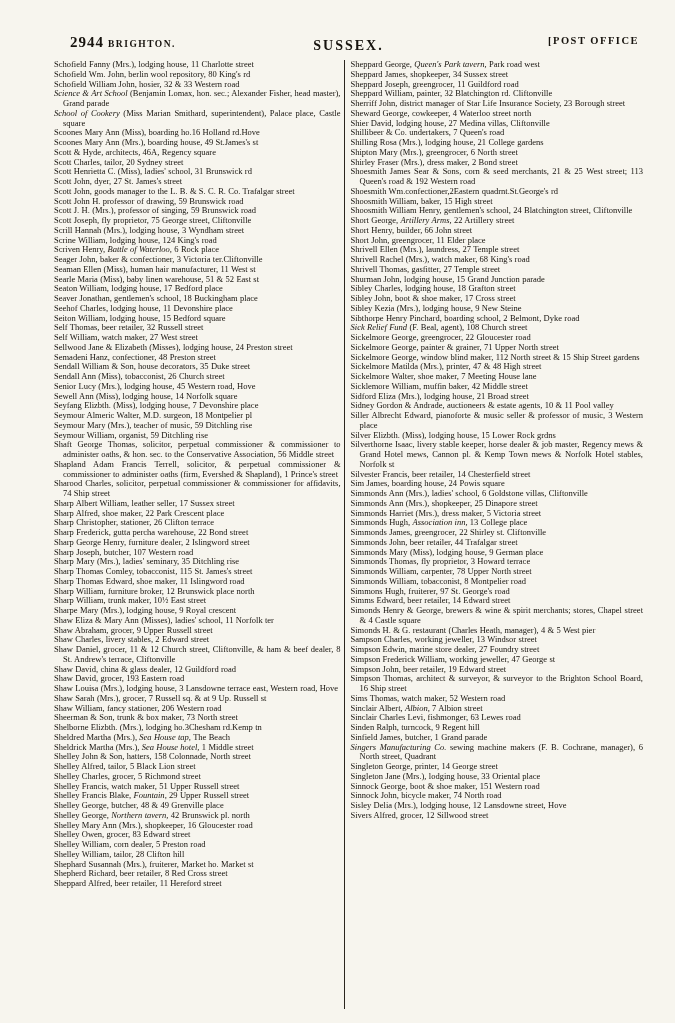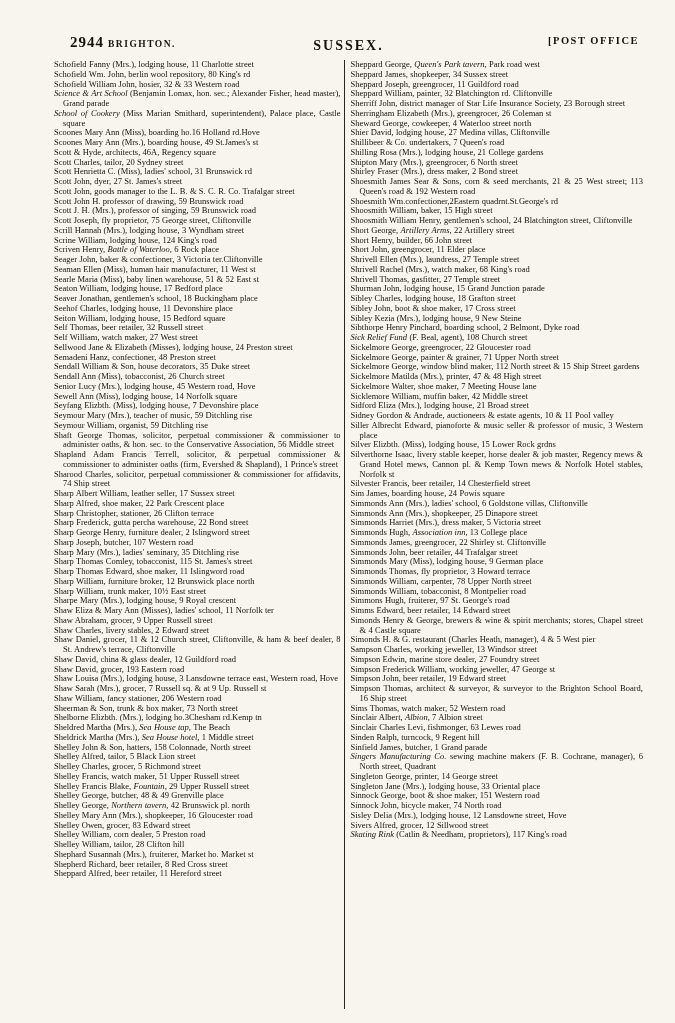--- a/index.html
+++ b/index.html
@@ -86,20 +86,21 @@
         <p class="entry"><span>Seiton William, lodging house, 15 Bedford square</span></p>
         <p class="entry"><span>Self Thomas, beer retailer, 32 Russell street</span></p>
         <p class="entry"><span>Self William, watch maker, 27 West street</span></p>
         <p class="entry"><span>Sellwood Jane &amp; Elizabeth (Misses), lodging house, 24 Preston street</span></p>
         <p class="entry"><span>Semadeni Hanz, confectioner, 48 Preston street</span></p>
         <p class="entry"><span>Sendall William &amp; Son, house decorators, 35 Duke street</span></p>
         <p class="entry"><span>Sendall Ann (Miss), tobacconist, 26 Church street</span></p>
         <p class="entry"><span>Senior Lucy (Mrs.), lodging house, 45 Western road, Hove</span></p>
         <p class="entry"><span>Sewell Ann (Miss), lodging house, 14 Norfolk square</span></p>
         <p class="entry"><span>Seyfang Elizbth. (Miss), lodging house, 7 Devonshire place</span></p>
+        <p class="entry"><span>Seymour Almeric Walter, M.D. surgeon, 18 Montpelier pl</span></p>
         <p class="entry"><span>Seymour Mary (Mrs.), teacher of music, 59 Ditchling rise</span></p>
         <p class="entry"><span>Seymour William, organist, 59 Ditchling rise</span></p>
         <p class="entry"><span>Shaft George Thomas, solicitor, perpetual commissioner &amp; commissioner to administer oaths, &amp; hon. sec. to the Conservative Association, 56 Middle street</span></p>
         <p class="entry"><span>Shapland Adam Francis Terrell, solicitor, &amp; perpetual commissioner &amp; commissioner to administer oaths (firm, Evershed &amp; Shapland), 1 Prince's street</span></p>
         <p class="entry"><span>Sharood Charles, solicitor, perpetual commissioner &amp; commissioner for affidavits, 74 Ship street</span></p>
         <p class="entry"><span>Sharp Albert William, leather seller, 17 Sussex street</span></p>
         <p class="entry"><span>Sharp Alfred, shoe maker, 22 Park Crescent place</span></p>
         <p class="entry"><span>Sharp Christopher, stationer, 26 Clifton terrace</span></p>
         <p class="entry"><span>Sharp Frederick, gutta percha warehouse, 22 Bond street</span></p>
         <p class="entry"><span>Sharp George Henry, furniture dealer, 2 Islingword street</span></p>
@@ -138,21 +139,20 @@
         <p class="entry"><span>Shepherd Richard, beer retailer, 8 Red Cross street</span></p>
         <p class="entry"><span>Sheppard Alfred, beer retailer, 11 Hereford street</span></p>
       </div>
     <div class="divider"></div>
     <div class="col col-right" id="col-right">
         <p class="entry"><span>Sheppard George, </span><i>Queen's Park tavern</i><span>, Park road west</span></p>
         <p class="entry"><span>Sheppard James, shopkeeper, 34 Sussex street</span></p>
         <p class="entry"><span>Sheppard Joseph, greengrocer, 11 Guildford road</span></p>
         <p class="entry"><span>Sheppard William, painter, 32 Blatchington rd. Cliftonville</span></p>
         <p class="entry"><span>Sherriff John, district manager of Star Life Insurance Society, 23 Borough street</span></p>
-        <p class="entry"><span>Sherringham Elizabeth (Mrs.), greengrocer, 26 Coleman st</span></p>
         <p class="entry"><span>Sheward George, cowkeeper, 4 Waterloo street north</span></p>
         <p class="entry"><span>Shier David, lodging house, 27 Medina villas, Cliftonville</span></p>
         <p class="entry"><span>Shillibeer &amp; Co. undertakers, 7 Queen's road</span></p>
         <p class="entry"><span>Shilling Rosa (Mrs.), lodging house, 21 College gardens</span></p>
         <p class="entry"><span>Shipton Mary (Mrs.), greengrocer, 6 North street</span></p>
         <p class="entry"><span>Shirley Fraser (Mrs.), dress maker, 2 Bond street</span></p>
         <p class="entry"><span>Shoesmith James Sear &amp; Sons, corn &amp; seed merchants, 21 &amp; 25 West street; 113 Queen's road &amp; 192 Western road</span></p>
         <p class="entry"><span>Shoesmith Wm.confectioner,2Eastern quadrnt.St.George's rd</span></p>
         <p class="entry"><span>Shoosmith William, baker, 15 High street</span></p>
         <p class="entry"><span>Shoosmith William Henry, gentlemen's school, 24 Blatchington street, Cliftonville</span></p>
@@ -205,17 +205,16 @@
         <p class="entry"><span>Sinclair Charles Levi, fishmonger, 63 Lewes road</span></p>
         <p class="entry"><span>Sinden Ralph, turncock, 9 Regent hill</span></p>
         <p class="entry"><span>Sinfield James, butcher, 1 Grand parade</span></p>
         <p class="entry"><i>Singers Manufacturing Co.</i><span> sewing machine makers (F. B. Cochrane, manager), 6 North street, Quadrant</span></p>
         <p class="entry"><span>Singleton George, printer, 14 George street</span></p>
         <p class="entry"><span>Singleton Jane (Mrs.), lodging house, 33 Oriental place</span></p>
         <p class="entry"><span>Sinnock George, boot &amp; shoe maker, 151 Western road</span></p>
         <p class="entry"><span>Sinnock John, bicycle maker, 74 North road</span></p>
         <p class="entry"><span>Sisley Delia (Mrs.), lodging house, 12 Lansdowne street, Hove</span></p>
         <p class="entry"><span>Sivers Alfred, grocer, 12 Sillwood street</span></p>
-        <p class="entry"><i>Skating Rink</i><span> (Catlin &amp; Needham, proprietors), 117 King's road</span></p>
       </div>
   </div>
 
 </div>
 
 </body></html>

